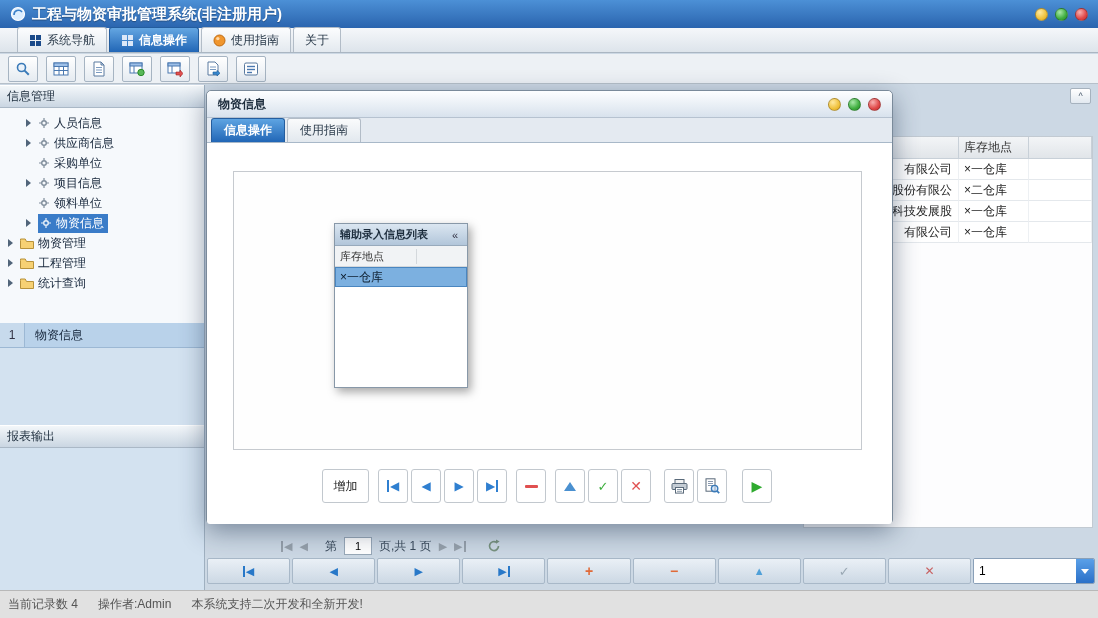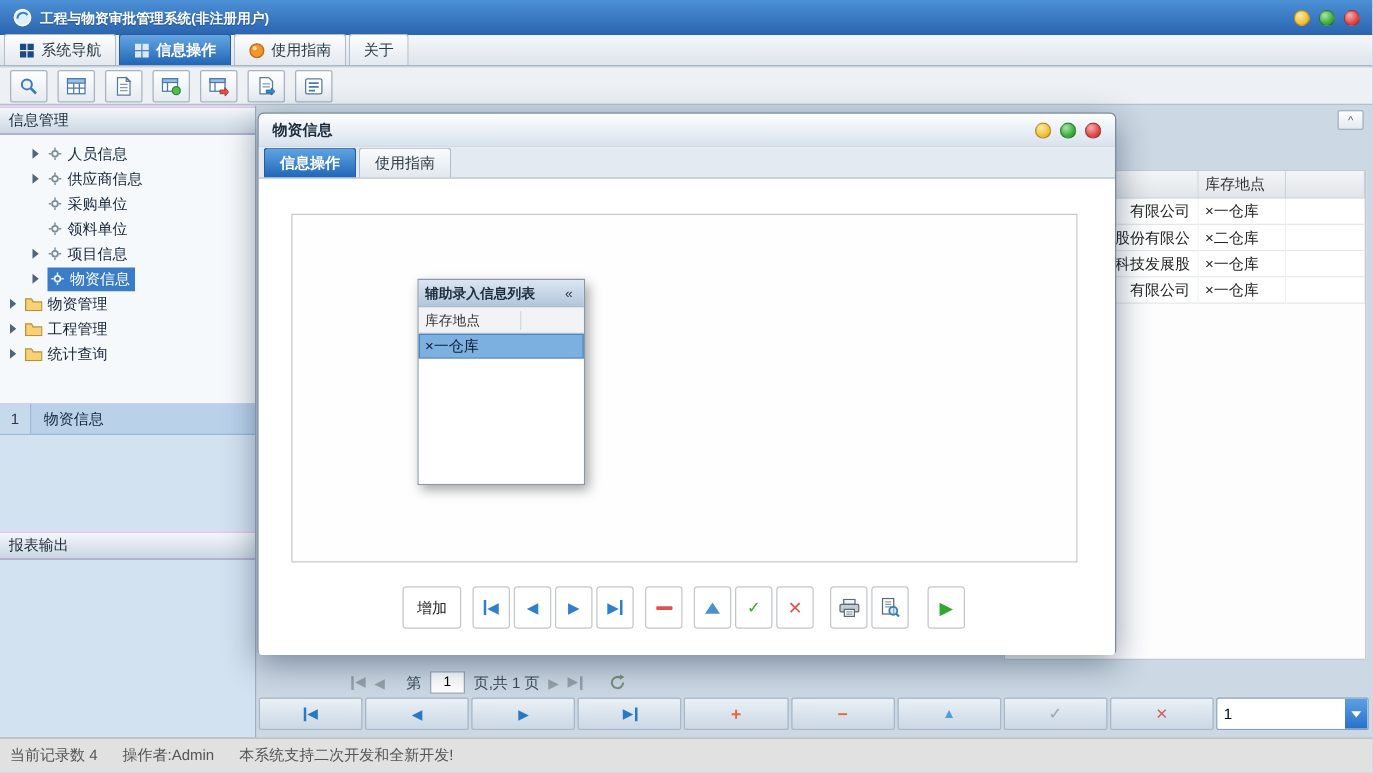--- a/index.html
+++ b/index.html
@@ -1,29 +1,29 @@
 <!DOCTYPE html>
 <html><head>
 <meta charset="utf-8">
 <style>
   html,body{margin:0;padding:0;}
   body{width:1098px;height:618px;overflow:hidden;font-family:"Liberation Sans","DejaVu Sans",sans-serif;font-size:12px;color:#222;background:#ccd8e4;}
   .screen{position:relative;width:1098px;height:618px;overflow:hidden;background:#ccd8e4;}
 
   
   .titlebar{position:absolute;left:0;top:0;width:100%;height:28px;background:linear-gradient(#4c90d6,#2a64ae);display:flex;align-items:center;padding:0 10px;box-sizing:border-box;color:#fff;}
-  .titlebar .app-title{margin-left:6px;font-weight:bold;font-size:11px;text-shadow:0 1px 1px rgba(0,0,0,.3);}
+  .titlebar .app-title{margin-left:6px;font-weight:bold;font-size:15px;text-shadow:0 1px 1px rgba(0,0,0,.3);}
   .titlebar .spacer{flex:1;}
   .dot{width:13px;height:13px;border-radius:50%;margin-left:7px;border:1px solid rgba(0,0,0,.25);box-sizing:border-box;cursor:pointer;}
   .dot.y{background:radial-gradient(circle at 35% 30%,#ffe9a0,#f0c23c 60%,#d8a020);}
   .dot.g{background:radial-gradient(circle at 35% 30%,#a8e8a8,#3fae3f 60%,#2a8a2a);}
   .dot.r{background:radial-gradient(circle at 35% 30%,#f8b0b0,#e04848 60%,#c03030);}
 
   
-  .tabbar{position:absolute;left:0;top:28px;width:100%;height:25px;background:linear-gradient(#f5f7fa,#dde4eb);border-bottom:1px solid #aab6c2;display:flex;align-items:flex-end;padding-left:3px;box-sizing:border-box;}
+  .tabbar{position:absolute;left:0;top:28px;width:100%;height:25px;background:linear-gradient(#f5f7fa,#dde4eb);border-bottom:1px solid #aab6c2;display:flex;align-items:flex-end;padding-left:17px;box-sizing:border-box;}
   .tab{height:24px;display:flex;align-items:center;gap:5px;padding:0 11px;border:1px solid #b2bcc7;border-bottom:none;background:linear-gradient(#fcfdfe,#e3e9ef);margin-right:2px;border-radius:3px 3px 0 0;color:#2a3a4a;cursor:pointer;white-space:nowrap;}
   .tab.active{background:linear-gradient(#64a6e2,#2166b6);color:#fff;border-color:#245d9e;font-weight:bold;}
 
   
   .toolbar{position:absolute;left:0;top:54px;width:100%;height:30px;background:#edf1f5;border-bottom:1px solid #b6c0ca;display:flex;align-items:center;gap:8px;padding-left:8px;box-sizing:border-box;}
   .tbtn{width:28px;height:24px;border:1px solid #a6b4c2;border-radius:2px;background:linear-gradient(#ffffff,#e5ebf1);display:flex;align-items:center;justify-content:center;cursor:pointer;}
 
   
   .sidebar{position:absolute;left:0;top:85px;width:205px;height:505px;background:#a21caf;border-right:1px solid #9fb0c0;box-sizing:border-box;display:flex;flex-direction:column;}
   .sec-h{height:21px;min-height:21px;background:linear-gradient(#f3f7fa,#cad6e2);border-top:1px solid #fff;border-bottom:1px solid #aab8c6;display:flex;align-items:center;padding-left:7px;color:#1d2d3d;}
@@ -244,36 +244,36 @@
       </div>
       <div class="titem">
         <span class="arrow-slot"></span>
         <svg class="ti" width="12" height="12" viewBox="0 0 12 12">
             <circle cx="6" cy="6" r="2.3" fill="none" stroke="#7e8c9a" stroke-width="1.4"></circle>
             <path d="M6 1v2M6 9v2M1 6h2M9 6h2" stroke="#7e8c9a" stroke-width="1.2"></path>
           </svg>
         <span>采购单位</span>
       </div>
       <div class="titem">
+        <span class="arrow-slot">
+            <span class="tri-r"></span>
+          </span>
+        <svg class="ti" width="12" height="12" viewBox="0 0 12 12">
+            <circle cx="6" cy="6" r="2.3" fill="none" stroke="#7e8c9a" stroke-width="1.4"></circle>
+            <path d="M6 1v2M6 9v2M1 6h2M9 6h2" stroke="#7e8c9a" stroke-width="1.2"></path>
+          </svg>
+        <span>项目信息</span>
+      </div>
+      <div class="titem">
         <span class="arrow-slot"></span>
         <svg class="ti" width="12" height="12" viewBox="0 0 12 12">
             <circle cx="6" cy="6" r="2.3" fill="none" stroke="#7e8c9a" stroke-width="1.4"></circle>
             <path d="M6 1v2M6 9v2M1 6h2M9 6h2" stroke="#7e8c9a" stroke-width="1.2"></path>
           </svg>
         <span>领料单位</span>
-      </div>
-      <div class="titem">
-        <span class="arrow-slot">
-            <span class="tri-r"></span>
-          </span>
-        <svg class="ti" width="12" height="12" viewBox="0 0 12 12">
-            <circle cx="6" cy="6" r="2.3" fill="none" stroke="#7e8c9a" stroke-width="1.4"></circle>
-            <path d="M6 1v2M6 9v2M1 6h2M9 6h2" stroke="#7e8c9a" stroke-width="1.2"></path>
-          </svg>
-        <span>项目信息</span>
       </div>
       <div class="titem">
         <span class="arrow-slot">
             <span class="tri-r"></span>
           </span>
         <span class="hl">
           <svg class="ti" width="12" height="12" viewBox="0 0 12 12">
               <circle cx="6" cy="6" r="2.3" fill="none" stroke="#e8f0f8" stroke-width="1.4"></circle>
               <path d="M6 1v2M6 9v2M1 6h2M9 6h2" stroke="#e8f0f8" stroke-width="1.2"></path>
             </svg>

